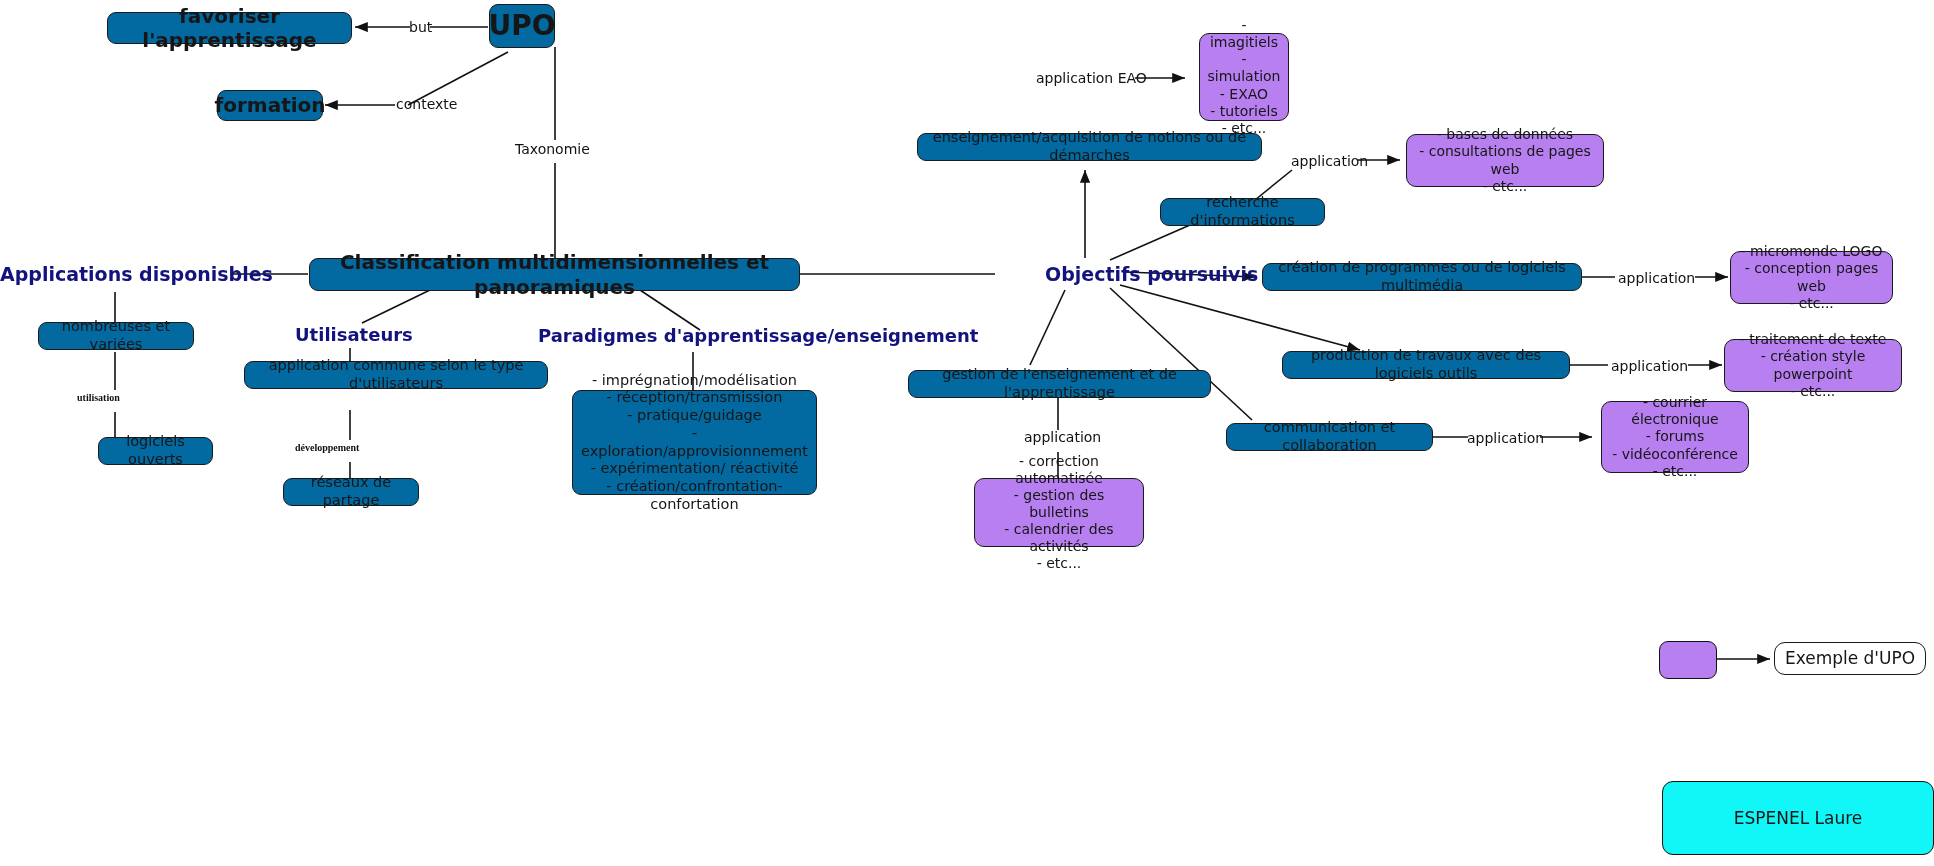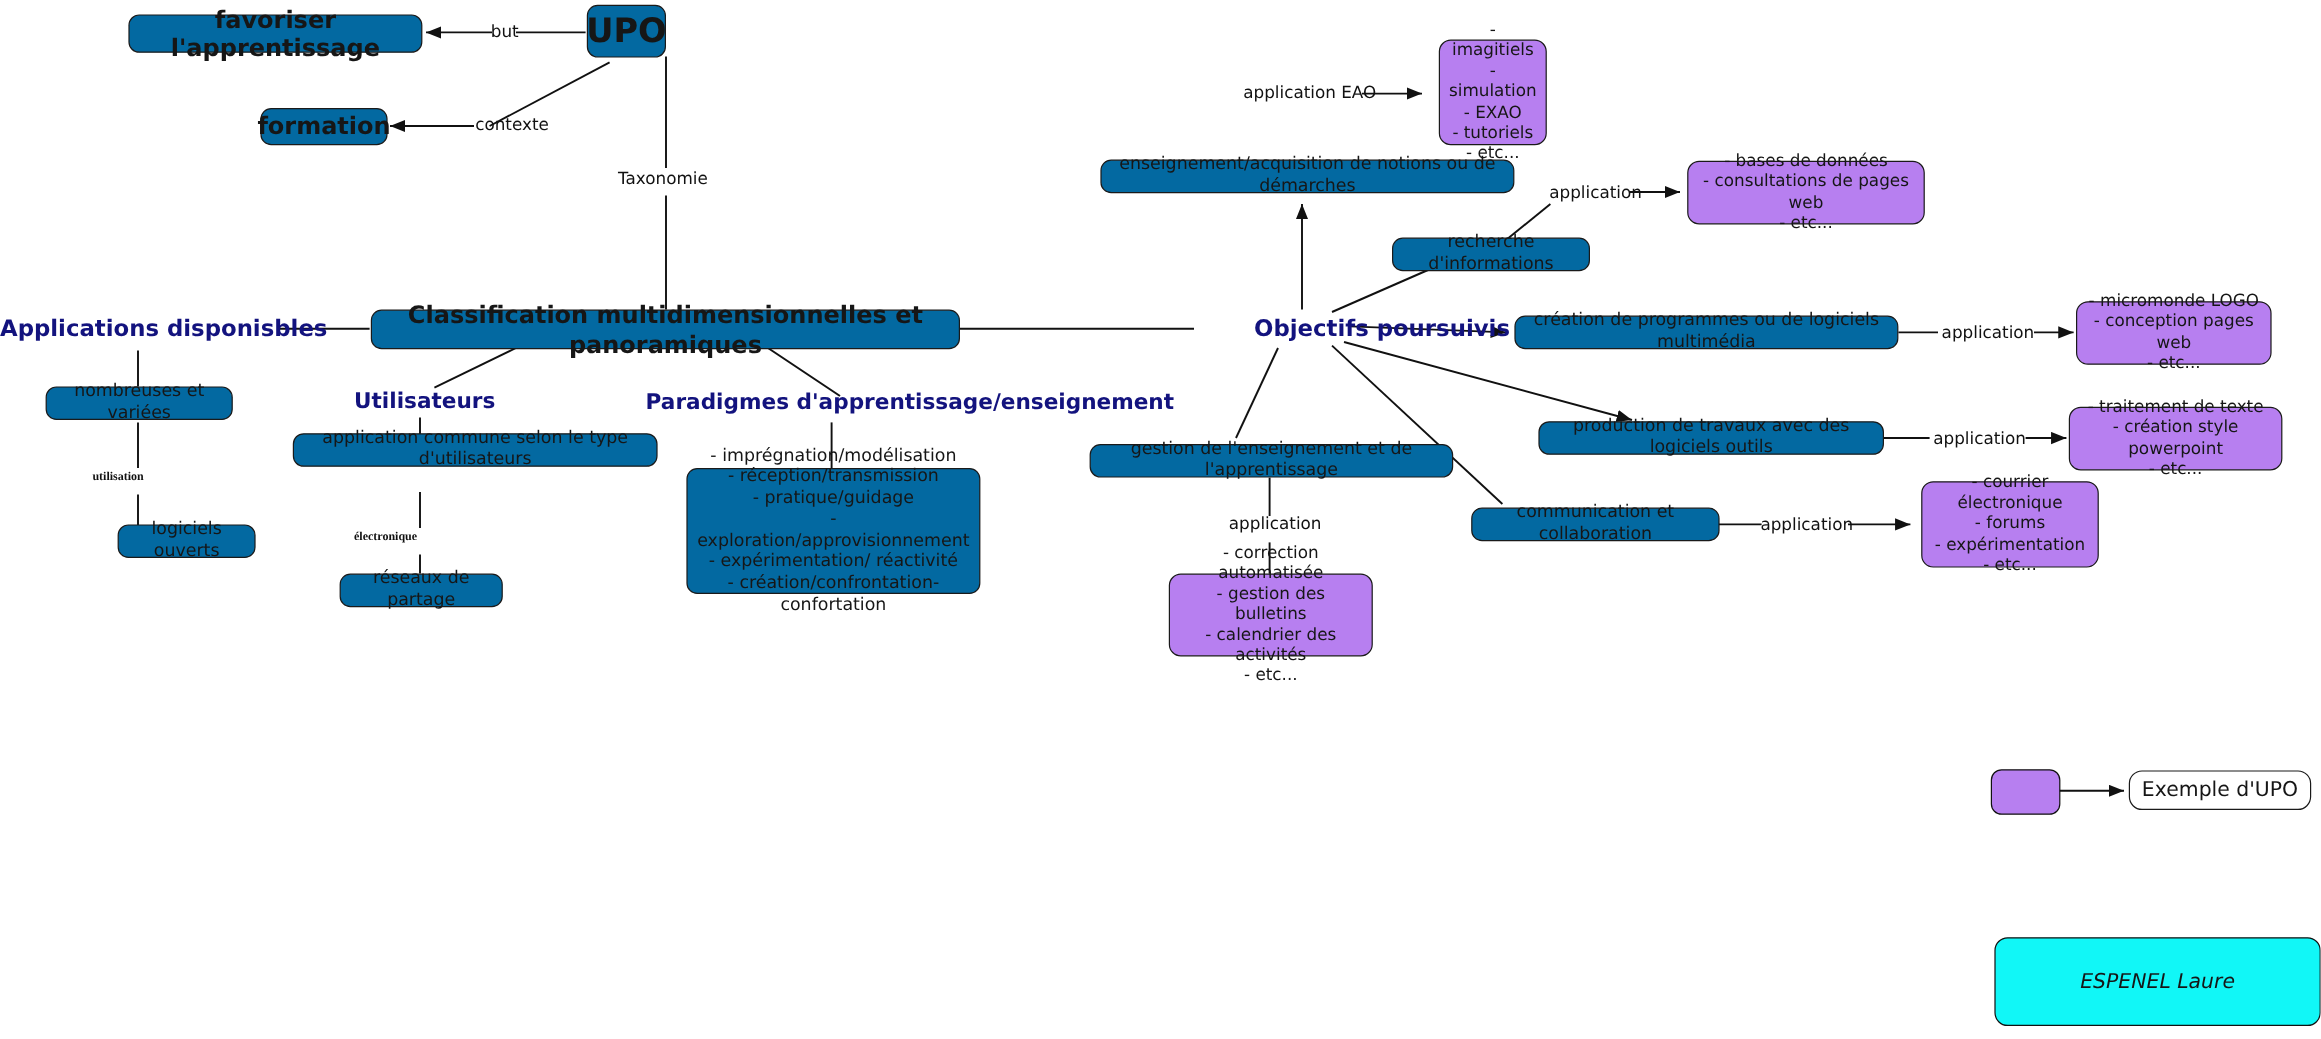--- a/index.html
+++ b/index.html
@@ -204,21 +204,21 @@
   </div>
 
   <div class="blue-node l2" style="left:295px; top:324px;">
     <span>Utilisateurs</span>
   </div>
 
   <div class="node plain" style="left:196px; top:361px; width:304px; height:28px;margin-left:48px;">
     <span>application commune selon le type d'utilisateurs</span>
   </div>
 
-  <div class="label bold" style="left:295px; top:442px;">électronique</div>
+  <div class="label bold" style="left:295px; top:442px;">développement</div>
 
   <div class="node plain" style="left:283px; top:478px; width:136px; height:28px;">
     <span>réseaux de partage</span>
   </div>
 
   <div class="blue-node l2" style="left:497px; top:325px;margin-left:41px;">
     <span>Paradigmes d'apprentissage/enseignement</span>
   </div>
 
   <div class="node plain" style="left:572px; top:390px; width:245px; height:105px;">
@@ -299,27 +299,27 @@
 
   <div class="node plain" style="left:1226px; top:423px; width:207px; height:28px;">
     <span>communication et collaboration</span>
   </div>
 
   <div class="label" style="left:1467px; top:430px;">application</div>
 
   <div class="node purple" style="left:1601px; top:401px; width:148px; height:72px;">
     <span>- courrier électronique
 - forums
-- expérimentation
+- vidéoconférence
 - etc...</span>
   </div>
 
   <div class="legend-swatch" style="left:1659px; top:641px; width:56px; height:36px;"></div>
 
   <div class="node white" style="left:1774px; top:642px; width:152px; height:33px;">
     <span>Exemple d'UPO</span>
   </div>
 
-  <div class="node cyan" style="left:1662px; top:781px; width:272px; height:74px;font-style:italic;">
+  <div class="node cyan" style="left:1662px; top:781px; width:272px; height:74px;">
     <span>ESPENEL Laure</span>
   </div>
 
 </div>
 
 </body></html>

